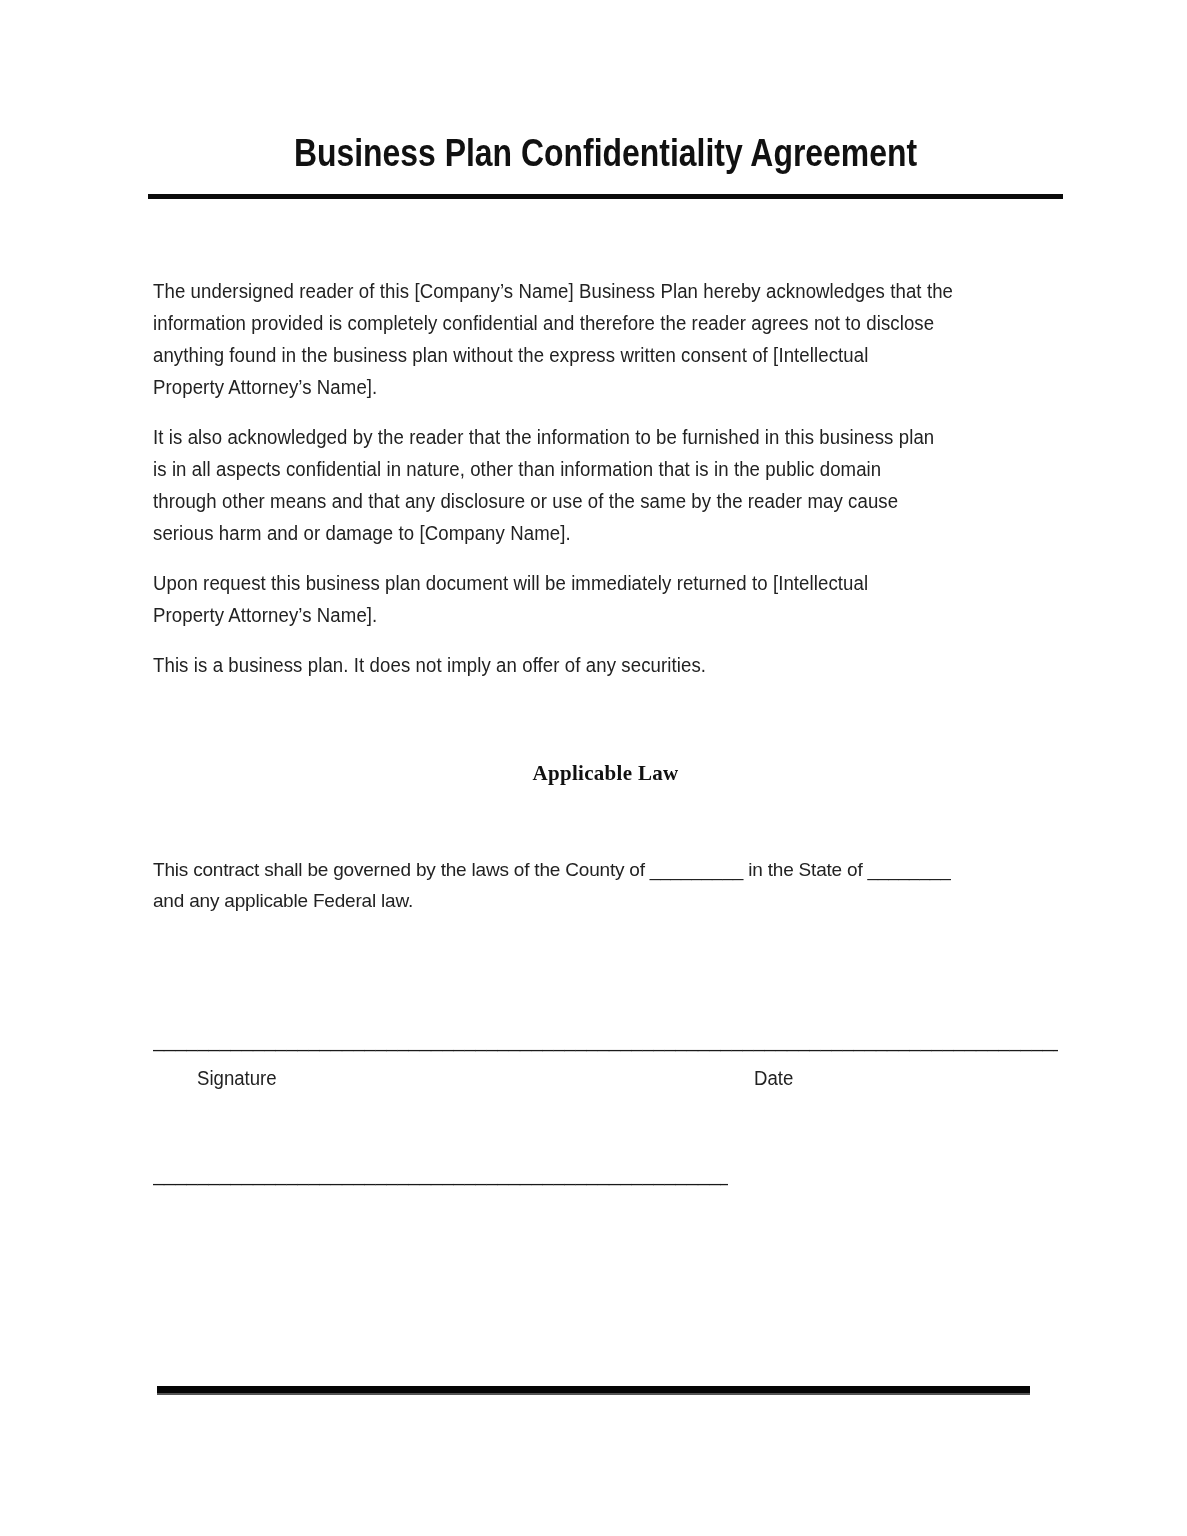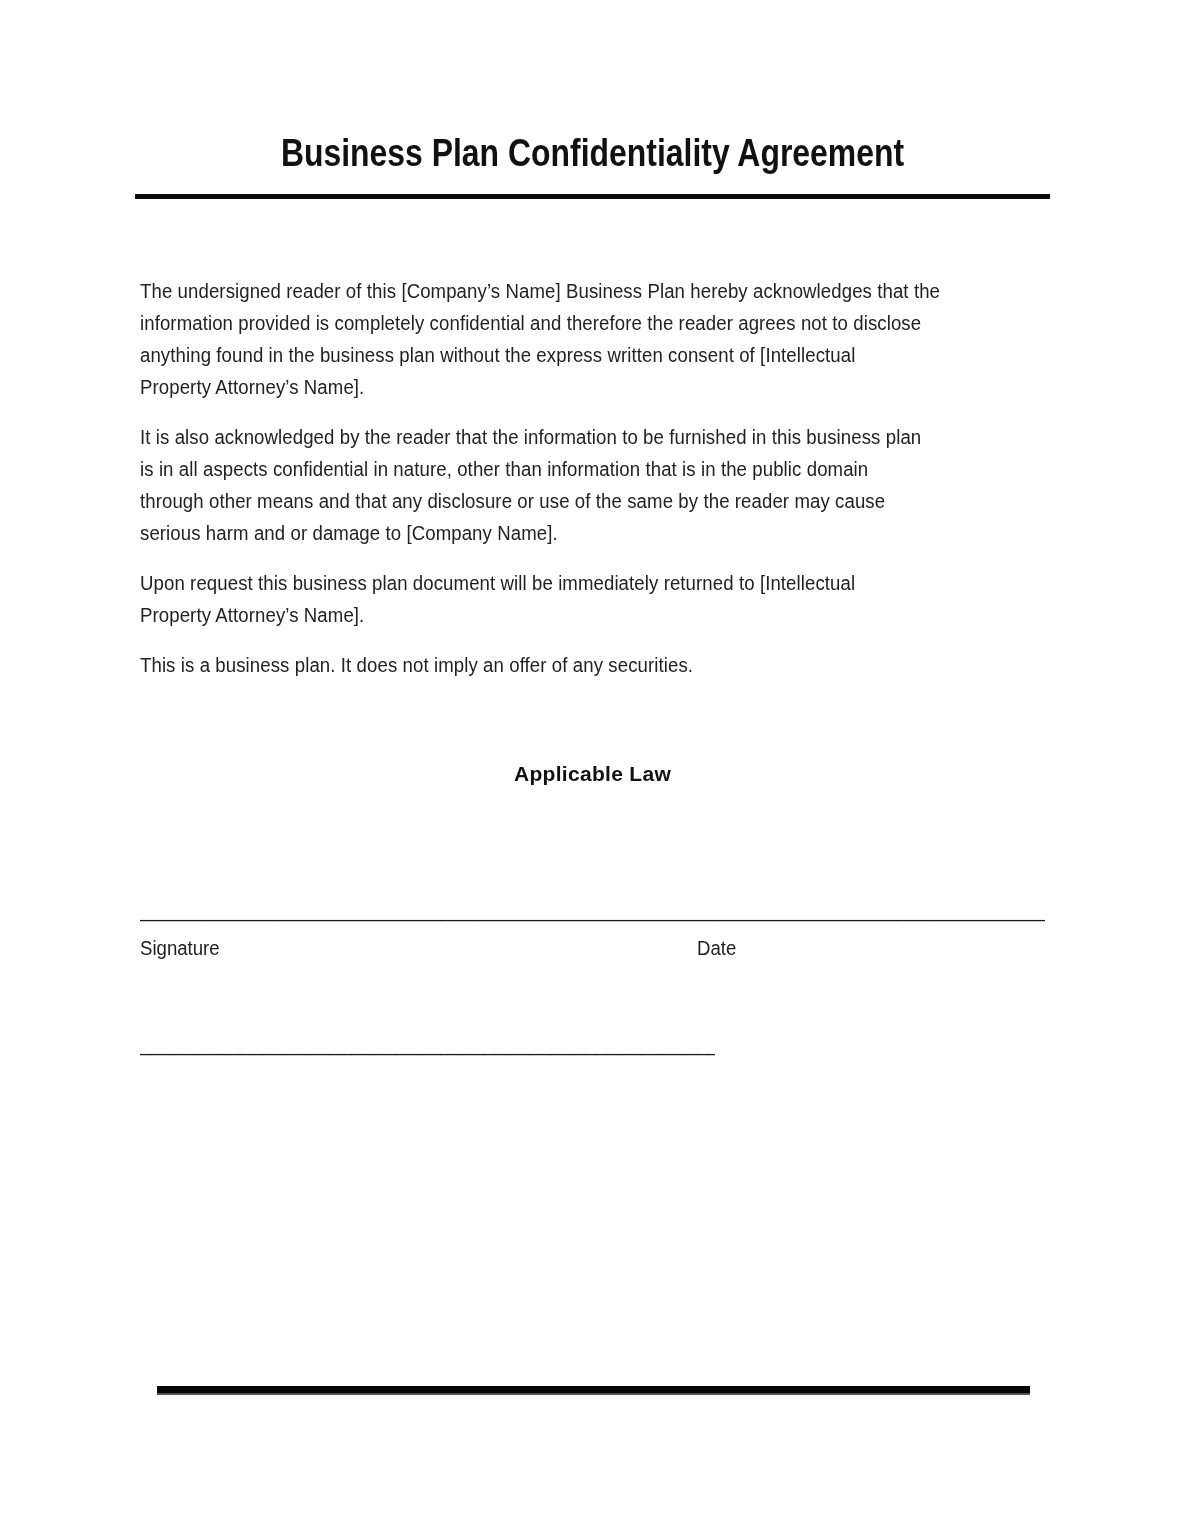--- a/index.html
+++ b/index.html
@@ -7,21 +7,21 @@
   body {
     width: 1187px;
     height: 1536px;
     position: relative;
     font-family: "Liberation Sans", sans-serif;
     color: #222222;
     overflow: hidden;
   }
   .doc {
     position: absolute;
-    left: 140px;
+    left: 153px;
     top: 0;
     width: 905px;
   }
   .title {
     margin-top: 130px;
     font-size: 38px;
     line-height: 46px;
     font-weight: 700;
     color: #111111;
     text-align: center;
@@ -47,20 +47,21 @@
   .p1 { margin-top: 76px; }
   .pgap { margin-top: 18px; }
   .section-heading {
     margin-top: 80px;
     font-size: 21px;
     line-height: 25px;
     font-weight: 700;
     color: #111111;
     text-align: center;
     letter-spacing: 0.3px;
+    font-family: Liberation Serif, serif;
   }
   .contract {
     margin-top: 68px;
     white-space: pre;
     font-size: 19px;
     line-height: 31px;
     letter-spacing: -0.2px;
   }
   .sig-line {
     margin-top: 112px;
@@ -71,20 +72,21 @@
     font-size: 20px;
     line-height: 24px;
     color: #1a1a1a;
   }
   .label-row {
     position: relative;
     margin-top: 14px;
     height: 24px;
     font-size: 20px;
     line-height: 24px;
+    margin-left: 44px;
   }
   .cond-label {
     display: inline-block;
     transform: scaleX(0.93);
     transform-origin: 0 50%;
     white-space: nowrap;
   }
   .date-label { position: absolute; left: 557px; top: 0; }
   .printed-line {
     margin-top: 72px;
@@ -125,20 +127,22 @@
 through other means and that any disclosure or use of the same by the reader may cause
 serious harm and or damage to [Company Name].</div>
 
   <div class="para pgap">Upon request this business plan document will be immediately returned to [Intellectual
 Property Attorney’s Name].</div>
 
   <div class="para pgap">This is a business plan. It does not imply an offer of any securities.</div>
 
   <div class="section-heading">Applicable Law</div>
 
+  <div class="contract">This contract shall be governed by the laws of the County of _________ in the State of ________
+and any applicable Federal law.</div>
 
   <div class="sig-line">__________________________________________________________________________________________</div>
 
   <div class="label-row">
     <span class="cond-label">Signature</span>
     <span class="cond-label date-label">Date</span>
   </div>
 
   <div class="printed-line">________________________________________________________</div>
 

